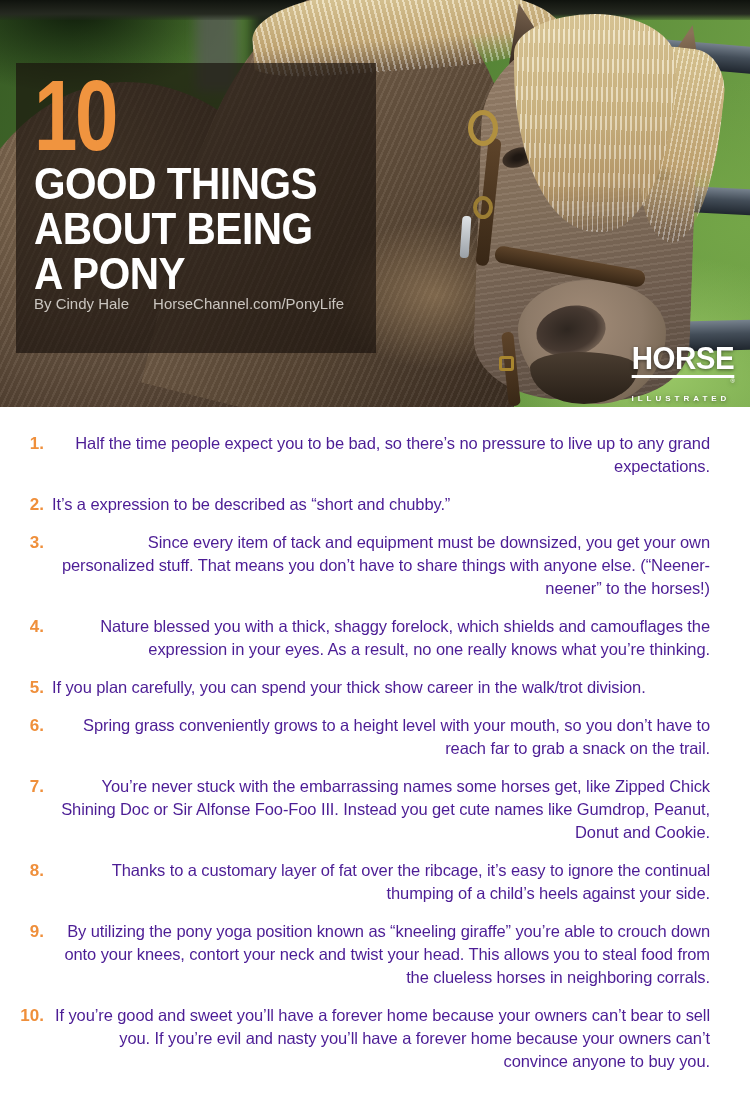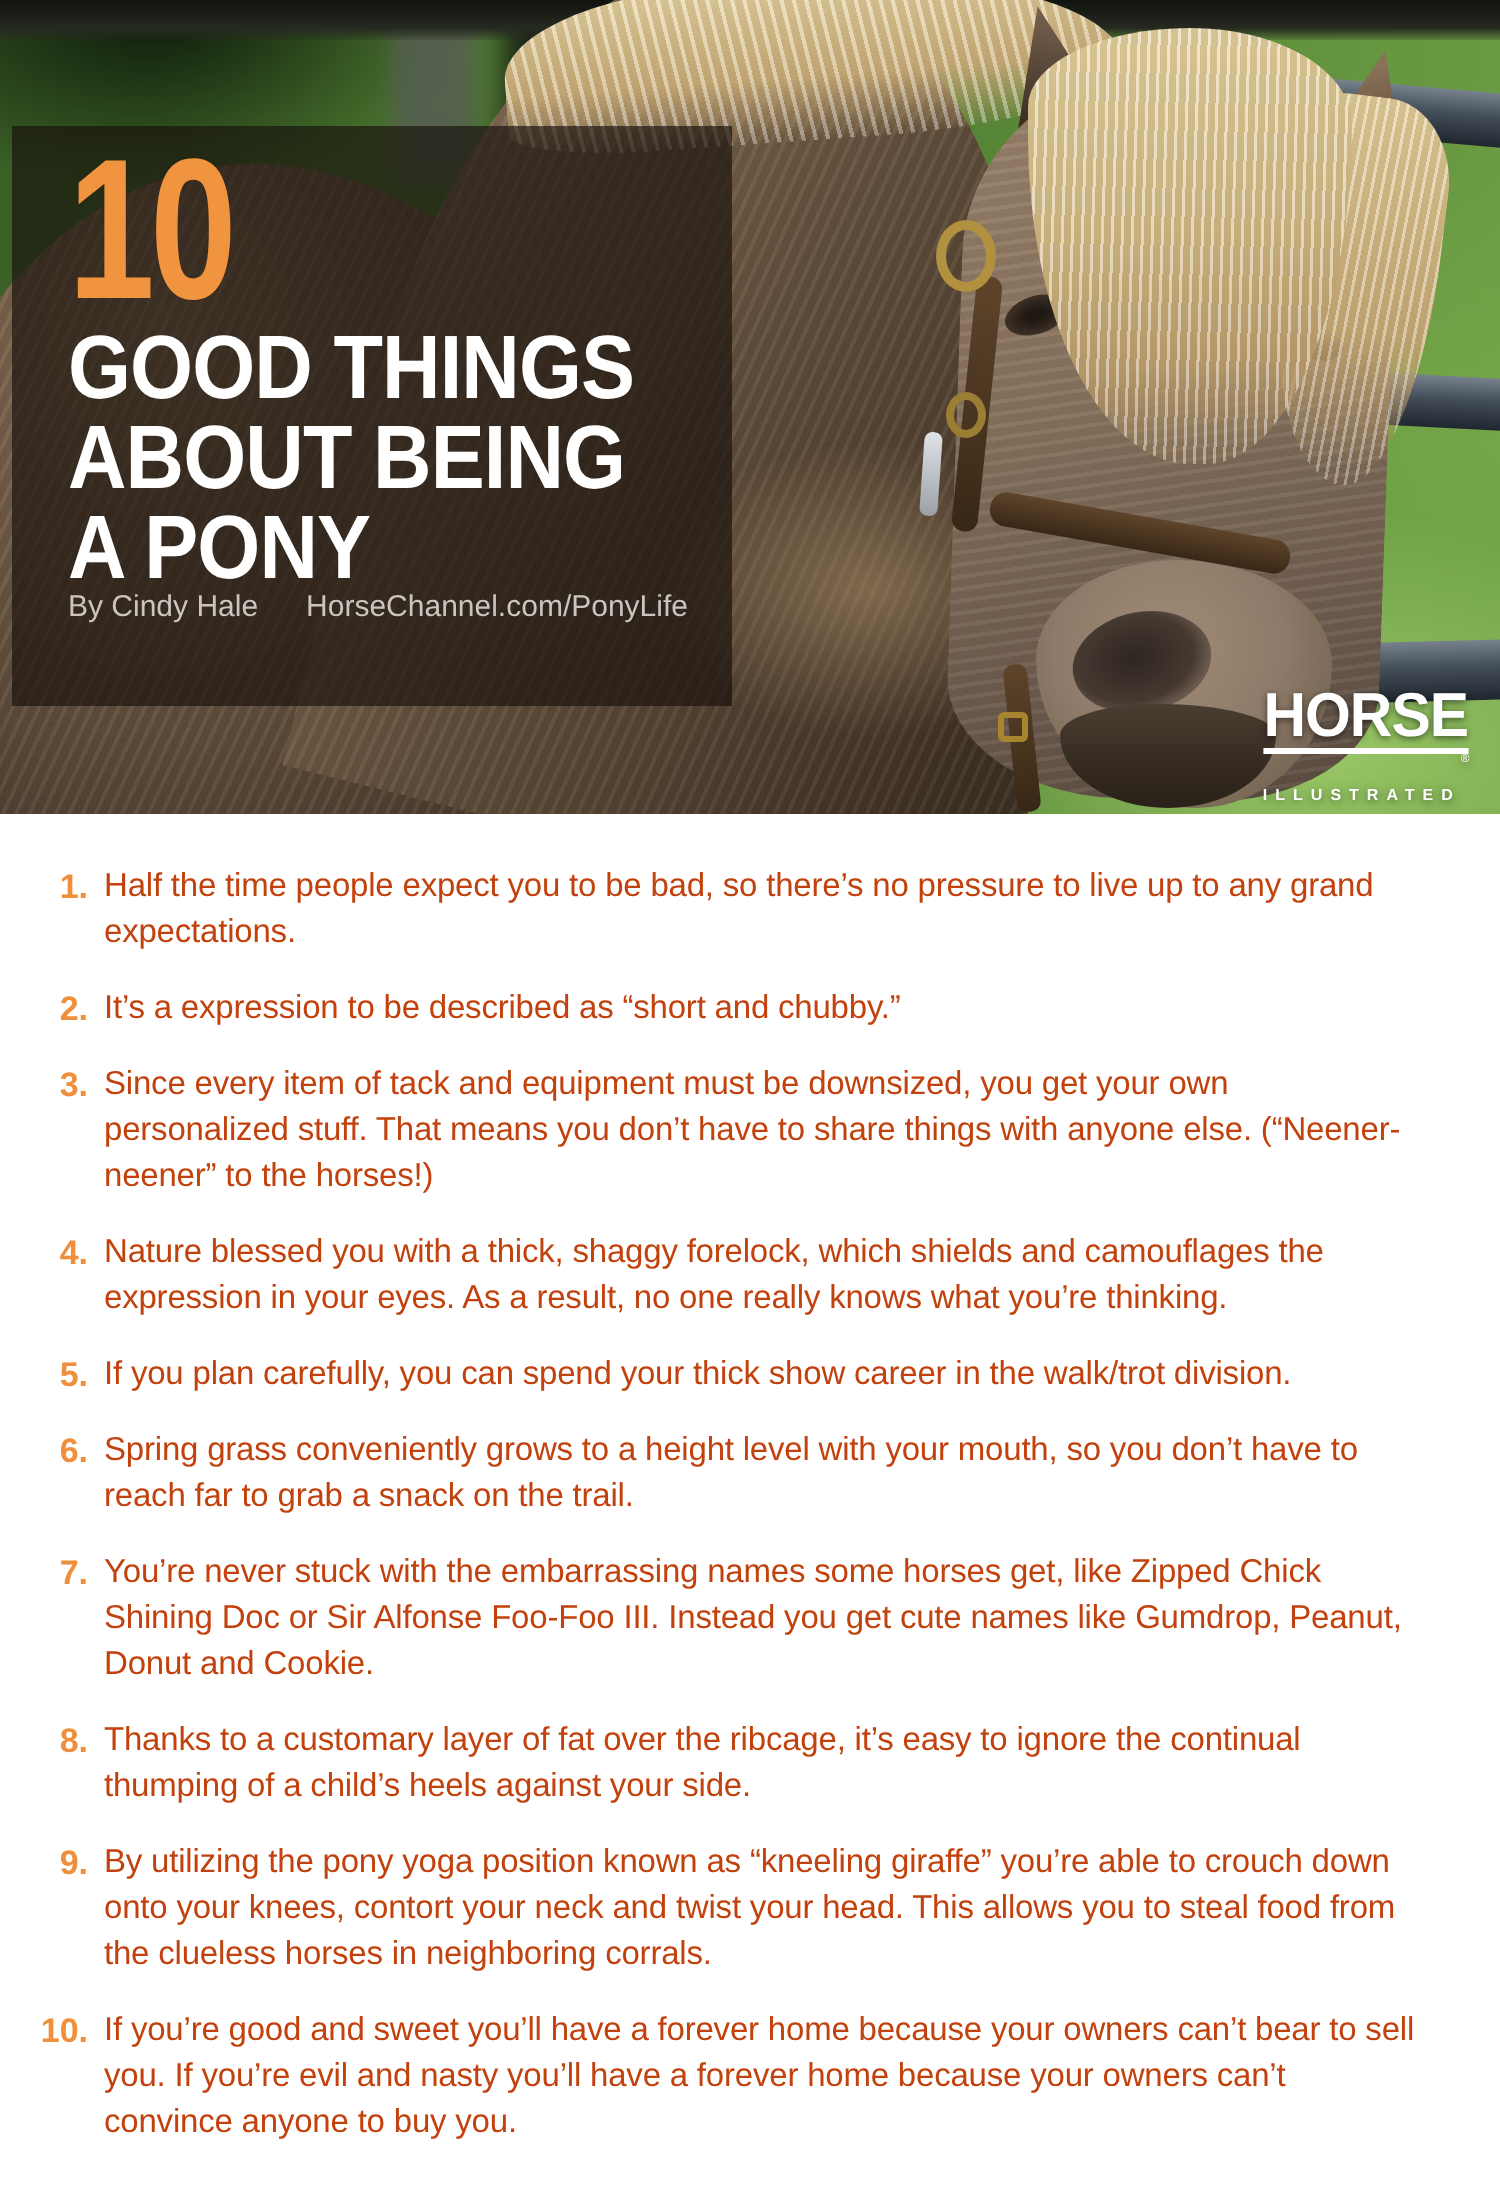--- a/index.html
+++ b/index.html
@@ -88,43 +88,43 @@
   .halter-noseband { left:494px; top:258px; width:152px; height:17px; border-radius:8px; transform:rotate(10deg); }
   .halter-cheek    { left:482px; top:138px; width:13px; height:128px; border-radius:6px; transform:rotate(6deg); }
   .halter-chin     { left:505px; top:332px; width:12px; height:74px; border-radius:5px; transform:rotate(-6deg); }
   .ring-top { left:468px; top:110px; width:30px; height:36px; border:5px solid #b1903f; border-radius:50%; z-index:9; }
   .ring-mid { left:473px; top:196px; width:20px; height:23px; border:4px solid #9b7d33; border-radius:50%; z-index:9; }
   .halter-clip { left:461px; top:216px; width:9px; height:42px; border-radius:4px; transform:rotate(4deg); z-index:9;
     background:linear-gradient(180deg,#dfe3e6 0%, #9aa0a6 100%); }
   .buckle { left:499px; top:356px; width:15px; height:15px; border:3px solid #a8862f; border-radius:3px; z-index:10; }
 
   
-  .title-box { left:6px; top:63px; width:360px; height:290px; z-index:20;
-    background:rgba(24,17,12,.66); padding:6px 0 0 28px; }
+  .title-box { left:16px; top:63px; width:360px; height:290px; z-index:20;
+    background:rgba(24,17,12,.66); padding:6px 0 0 18px; }
   .badge-number { display:inline-block; color:#F0943F; font-weight:bold; font-size:100px; line-height:.92;
     letter-spacing:-3px; transform:scaleX(.78); transform-origin:left top;
     text-shadow:0 0 1px rgba(60,30,0,.35); }
   .hero-title { margin-top:2px; color:#ffffff; font-weight:bold; font-size:45px; line-height:.95;
     letter-spacing:-.5px; transform:scaleX(.9); transform-origin:left top; white-space:nowrap; }
   .byline-row { font-size:15px; color:#cac5bf; display:flex; gap:24px; }
 
   
   .logo { right:13px; bottom:2px; z-index:20; text-align:center; color:#ffffff;
     text-shadow:0 1px 4px rgba(0,0,0,.55); }
   .logo-primary { display:block; font-size:31px; font-weight:bold; letter-spacing:-.5px; line-height:.92;
     transform:scaleX(.95); transform-origin:center; border-bottom:3px solid #ffffff; padding-bottom:1px; }
   .logo-secondary { display:inline-block; margin-top:16px; font-size:8px; font-weight:bold; letter-spacing:4px; }
   .logo-reg { font-size:6px; vertical-align:top; }
 
   
   .list { padding:25px 40px 0 16px; }
   .list-item { display:flex; margin-bottom:15px; }
   .item-number { flex:0 0 28px; text-align:right; margin-right:8px;
     color:#EF8F3B; font-weight:bold; font-size:17px; line-height:23px; }
-  .item-text { max-width:658px; color:#c2410c; font-size:16.5px; line-height:23px; letter-spacing:-.1px; }
+  .item-text { max-width:658px; color:#4c1d95; font-size:16.5px; line-height:23px; letter-spacing:-.1px;text-align:right; }
 </style>
 </head>
 <body>
 
 <div class="page">
 
   <div class="photo">
     <div class="abs foliage"></div>
     <div class="abs tree-trunk"></div>
     <div class="abs fence-post-blur"></div>

